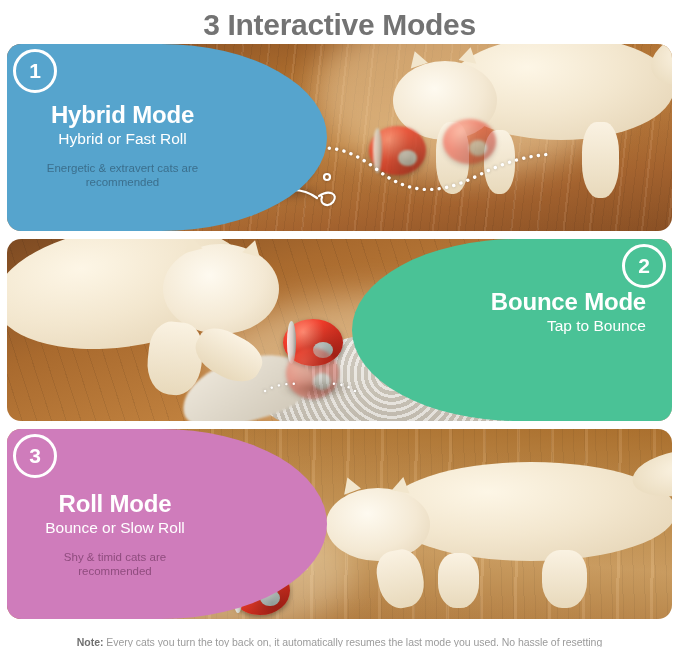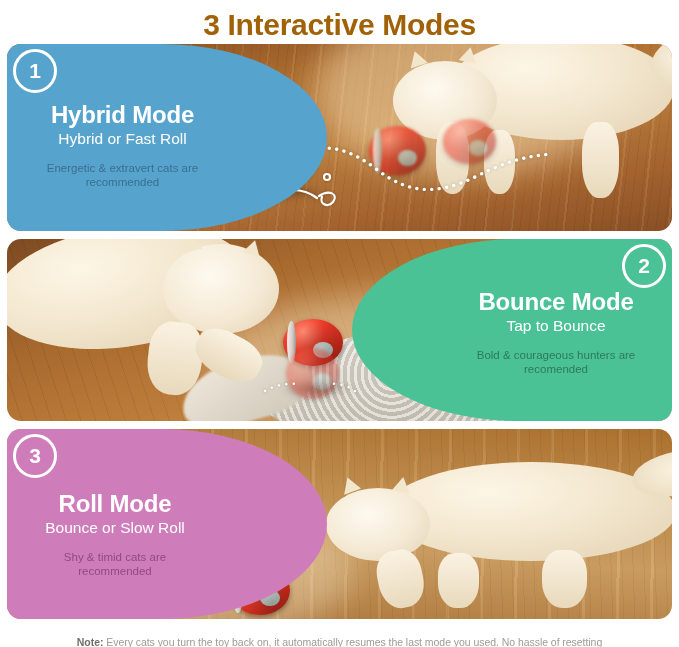--- a/index.html
+++ b/index.html
@@ -15,21 +15,21 @@
     position: relative;
   }
 
   
   .page-title {
     text-align: center;
     font-family: "Liberation Sans", sans-serif;
     font-weight: bold;
     font-size: 30px;
     letter-spacing: -0.3px;
-    color: #a16207;
+    color: #737373;
     padding-top: 6px;
     line-height: 38px;
     height: 44px;
     box-sizing: border-box;
   }
 
   
   .panels {
     position: relative;
     width: 679px;
@@ -252,21 +252,21 @@
   .badge-1 { left: 6px;  top: 5px;  background: #56a4cd; }
   .badge-2 { right: 6px; top: 5px;  background: #4ac296; }
   .badge-3 { left: 6px;  top: 5px;  background: #cf7cbb; }
 
   .blob-text {
     position: absolute;
     z-index: 6;
     color: #ffffff;
   }
   .blob-text.left  { left: 33px;  top: 58px;  text-align: center; }
-  .blob-text.right { right: 26px; top: 50px;  text-align: center; }
+  .blob-text.right { right: 26px; top: 50px;  text-align: right; }
 
   .mode-title {
     font-size: 24px;
     font-weight: bold;
     letter-spacing: -0.2px;
     line-height: 26px;
     margin-bottom: 1px;
   }
   .mode-sub {
     font-size: 15.5px;
@@ -385,21 +385,20 @@
         <path d="M258 152 C 268 146, 280 144, 292 145"></path>
         <path d="M348 152 C 340 146, 330 144, 320 145"></path>
       </svg>
     </div>
 
     <div class="blob blob-right blob-2"></div>
     <div class="badge badge-2">2</div>
     <div class="blob-text right">
       <div class="mode-title">Bounce Mode</div>
       <div class="mode-sub">Tap to Bounce</div>
-      <div class="mode-desc desc-2" style="max-width:180px;">Bold &amp; courageous hunters are recomended</div>
     </div>
   </div>
 
   <div class="panel">
     <div class="photo floor-c">
       <div class="glow" style="left:8%;top:40%;width:44%;height:70%;background:rgba(255,243,214,0.35);"></div>
 
       <svg class="path-svg" viewBox="0 0 665 190" preserveAspectRatio="none" style="opacity:.18">
         <path d="M90 40 C 150 30, 210 70, 200 110 C 192 145, 250 160, 300 140" style="stroke-dasharray:none;stroke-width:2"></path>
         <path d="M150 60 C 210 50, 260 90, 250 130" style="stroke-dasharray:none;stroke-width:2"></path>

